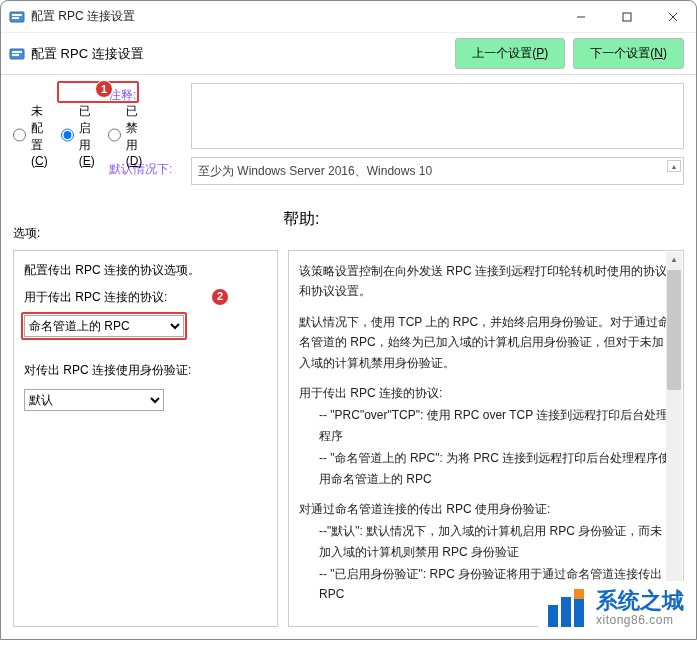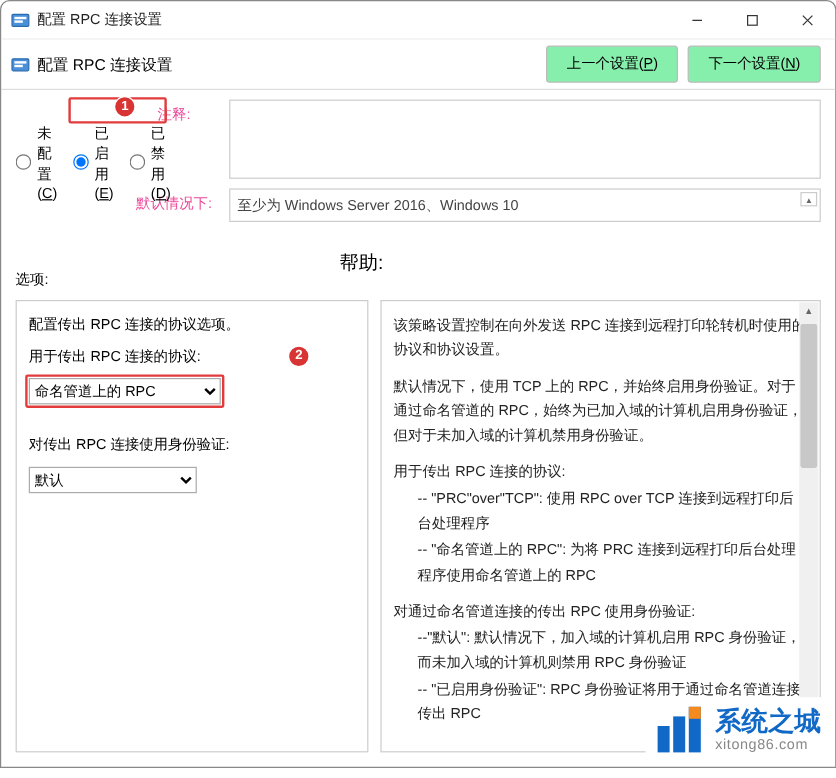--- a/index.html
+++ b/index.html
@@ -76,21 +76,21 @@
     .radio-item label { font-size: 12px; }
     .radio-item label u { text-decoration: underline; }
     .highlight-box {
       position: absolute;
       border: 2px solid #e23b3b;
       border-radius: 2px;
       pointer-events: none;
     }
     .right-col { flex: 1; display: flex; flex-direction: column; gap: 8px; }
     .row { display: flex; align-items: flex-start; gap: 10px; }
-    .row-label { width: 72px; text-align: center; padding-top: 4px; font-size: 12px; color: #ec4899;}
+    .row-label { width: 72px; text-align: left; padding-top: 4px; font-size: 12px; color: #8b5cf6;}
     .comment-box {
       flex: 1;
       height: 66px;
       border: 1px solid #ccc;
       background: #fff;
       resize: none;
       font-family: inherit;
       font-size: 12px;
       padding: 4px;
     }
@@ -129,21 +129,21 @@
       gap: 10px;
       padding: 8px 12px 12px 12px;
       min-height: 0;
     }
     .options-panel, .help-panel {
       border: 1px solid #ccc;
       padding: 10px;
       overflow: hidden;
       background: #fff;
     }
-    .options-panel { width: 294px; display: flex; flex-direction: column; gap: 8px; position: relative;}
+    .options-panel { width: 265px; display: flex; flex-direction: column; gap: 8px; position: relative;}
     .help-panel { flex: 1; font-size: 12px; line-height: 1.7; color: #222; position: relative; overflow-y: hidden;}
     .opt-text { font-size: 12px; line-height: 1.6; }
     .select-wrap { position: relative; width: 160px; }
     select.combo {
       width: 160px;
       height: 22px;
       font-size: 12px;
       border: 1px solid #aaa;
       background: #fff;
       font-family: inherit;

